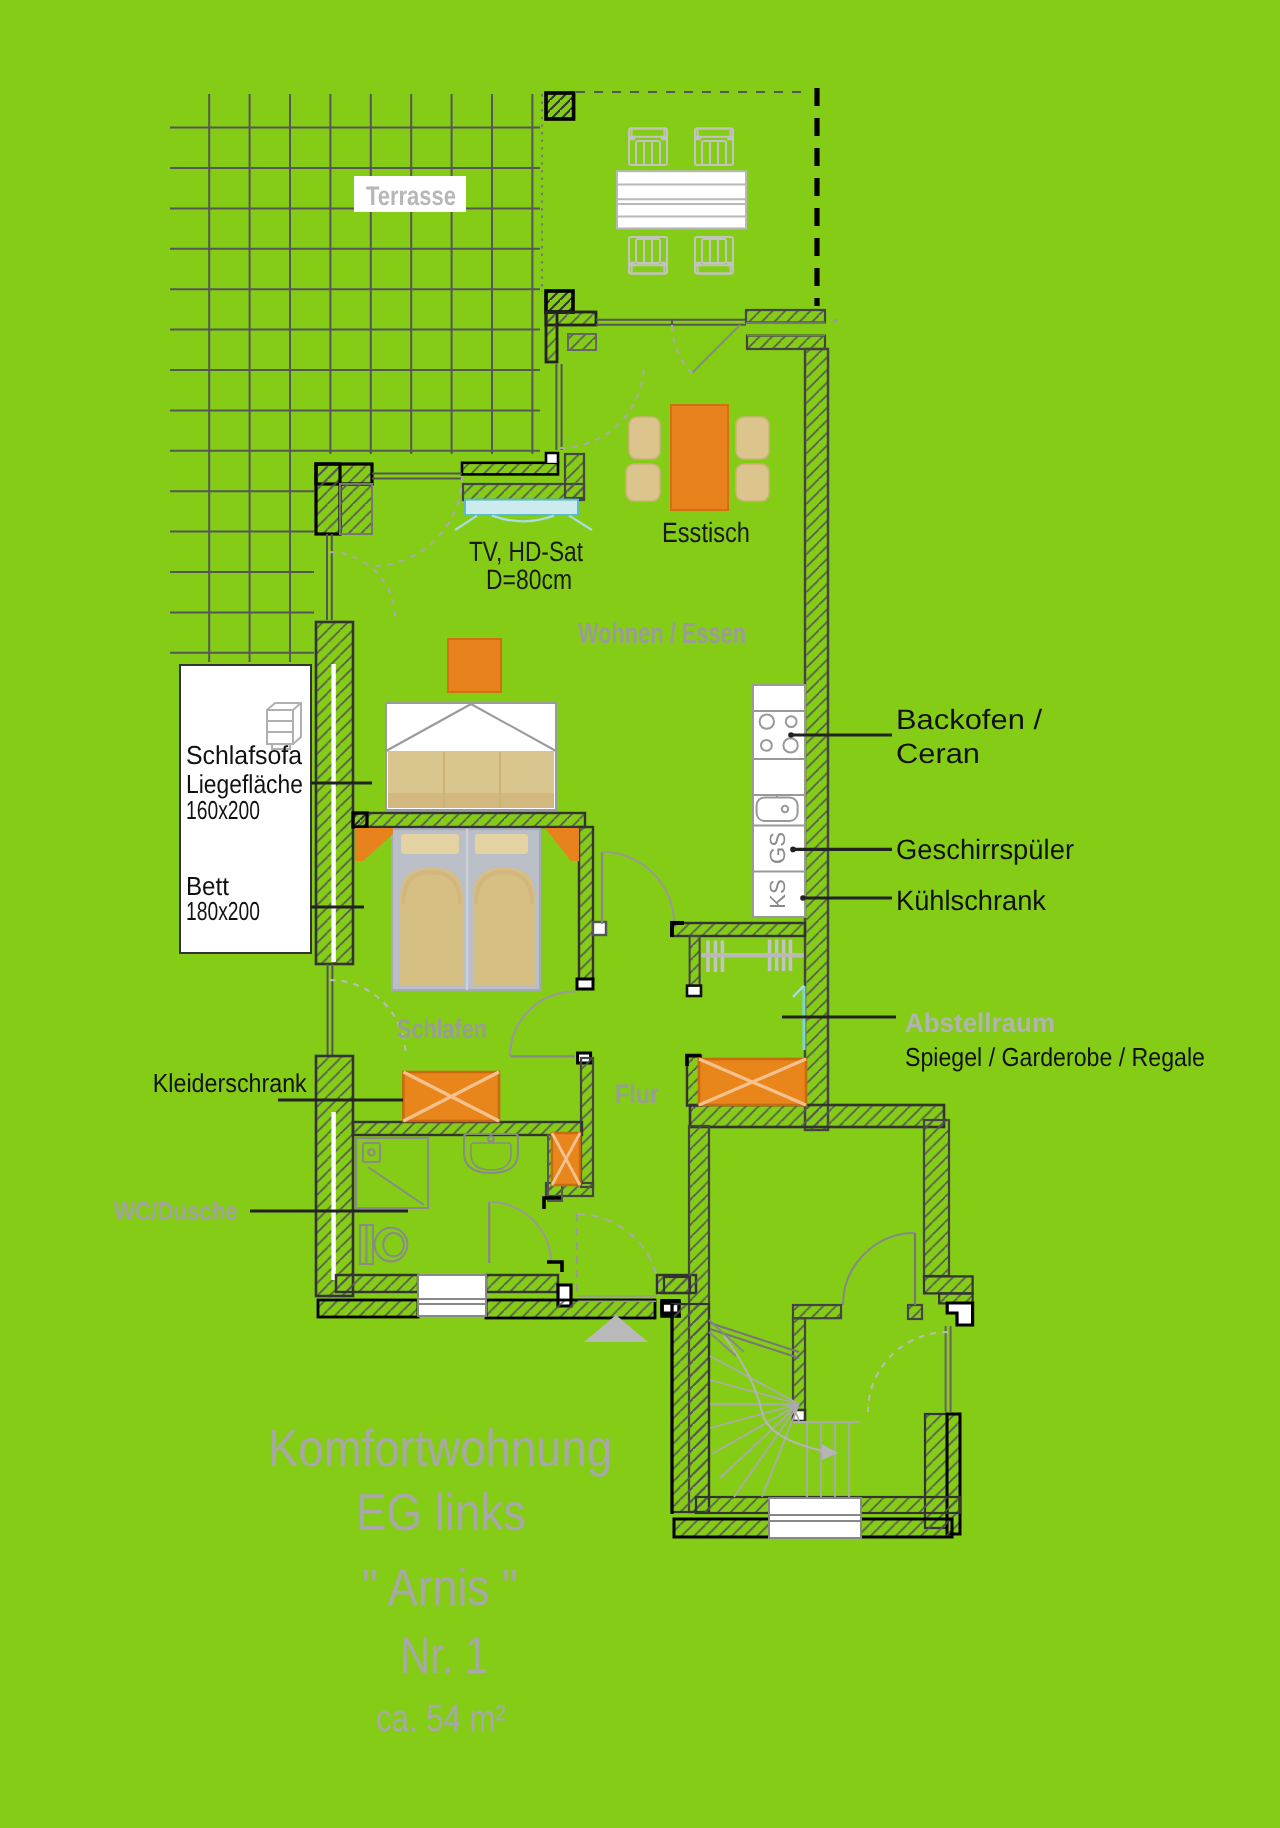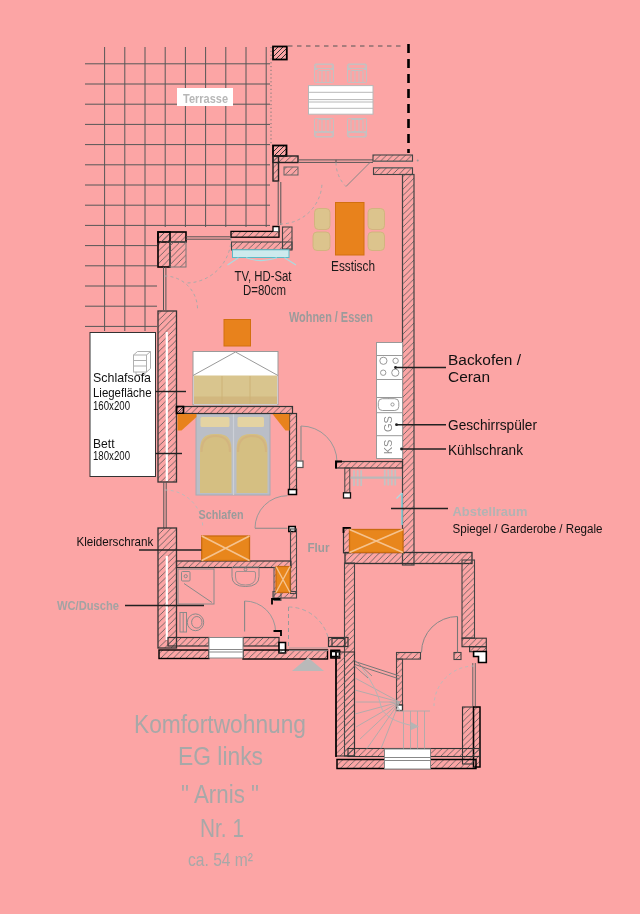--- a/index.html
+++ b/index.html
@@ -1,16 +1,16 @@
 <!DOCTYPE html>
 <html><head>
 <meta charset="utf-8">
 <style>
 html,body{margin:0;padding:0;background:#ffffff;}
-#page{position:relative;width:640px;height:914px;background:#fca5a5;overflow:hidden;}
+#page{position:relative;width:640px;height:914px;background:#84cc16;overflow:hidden;}
 svg{position:absolute;left:0;top:0;}
 text{font-family:"Liberation Sans",sans-serif;}
 </style>
 </head>
 <body>
 <div id="page">
 <svg width="640" height="914" viewBox="0 0 640 914">
 <defs>
 <pattern id="h" patternUnits="userSpaceOnUse" width="6.3" height="6.3">
 <path d="M-1,7.3 L7.3,-1 M-1,13.6 L13.6,-1" stroke="#565656" stroke-width="0.8" fill="none"></path>

